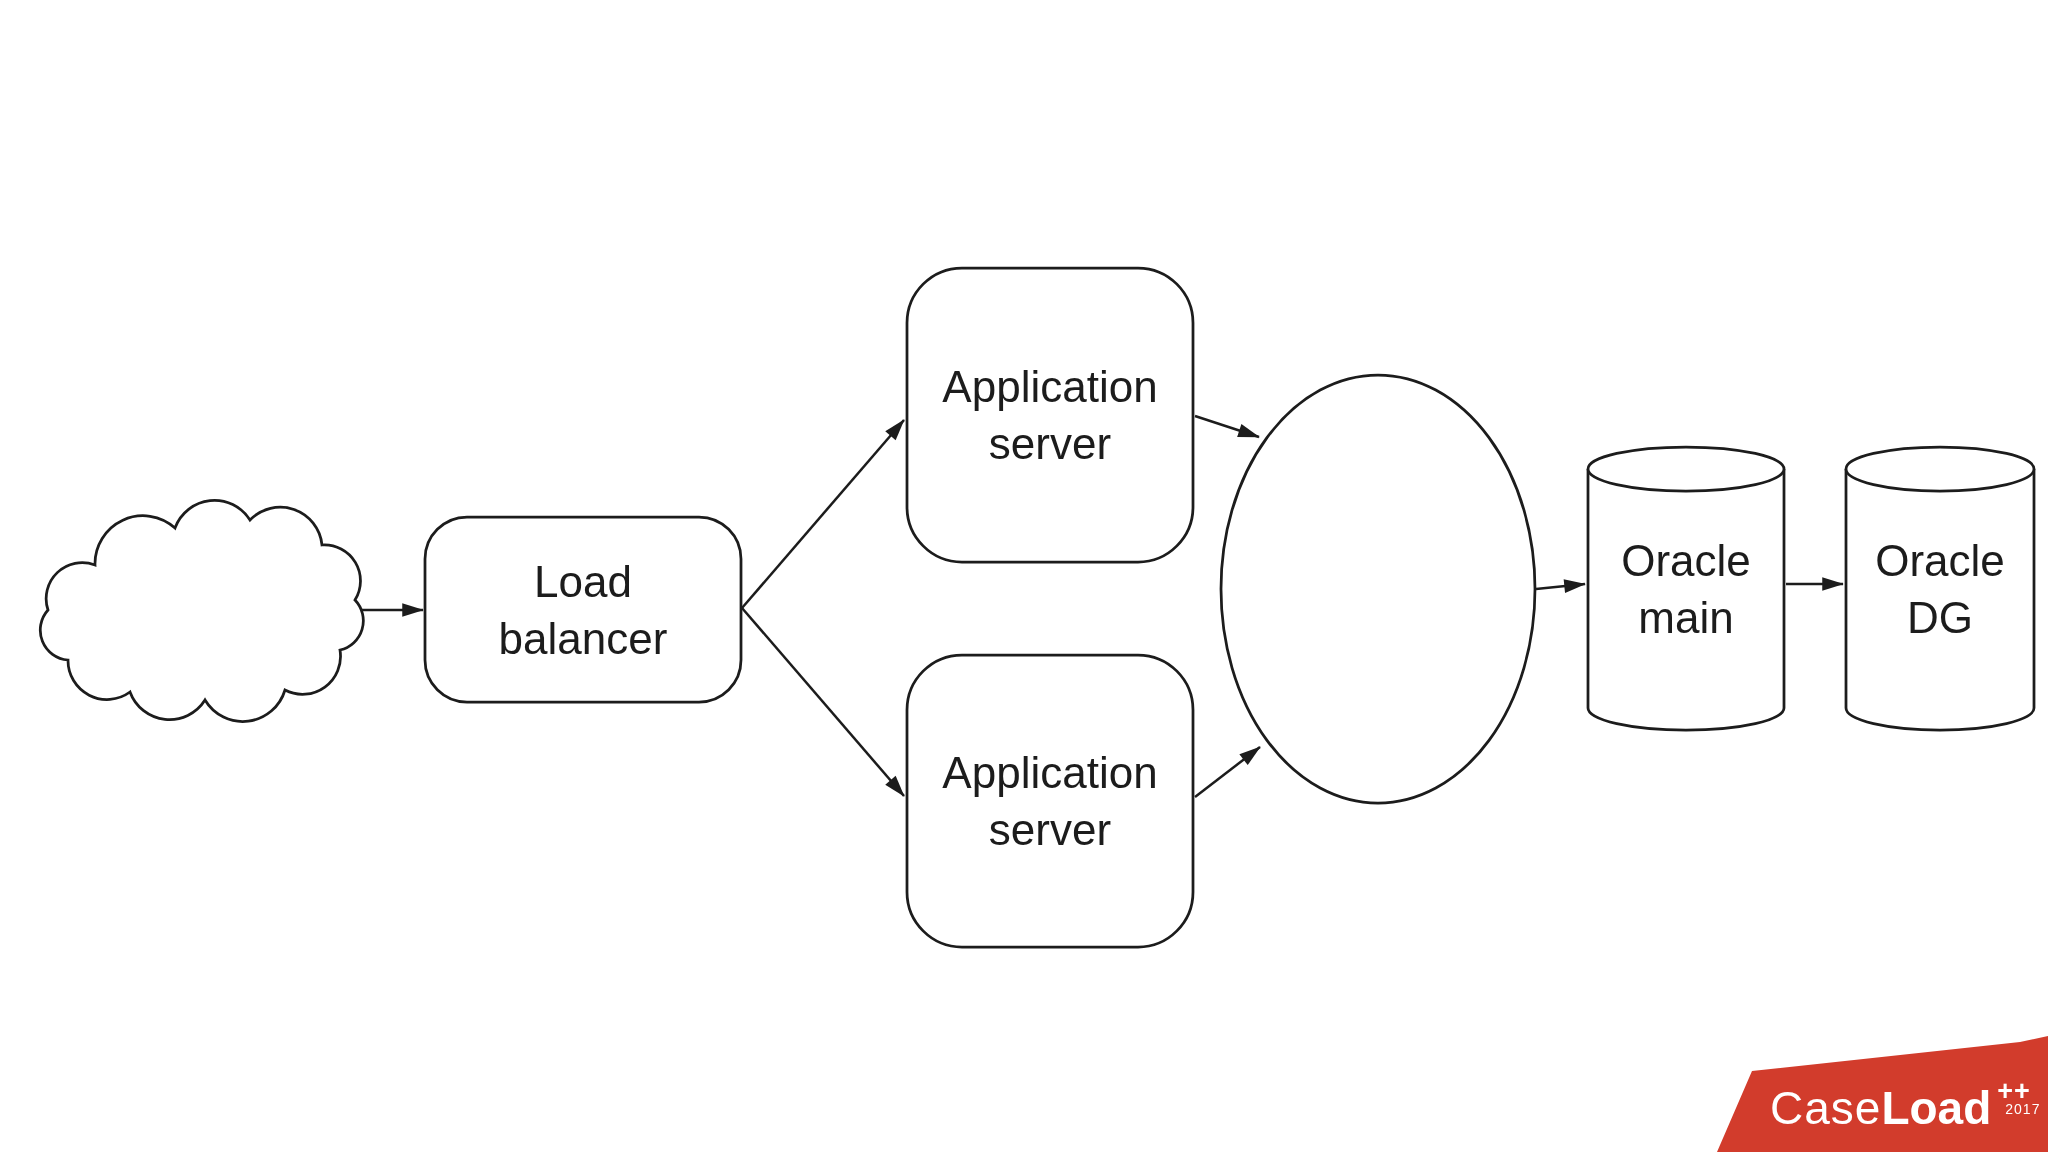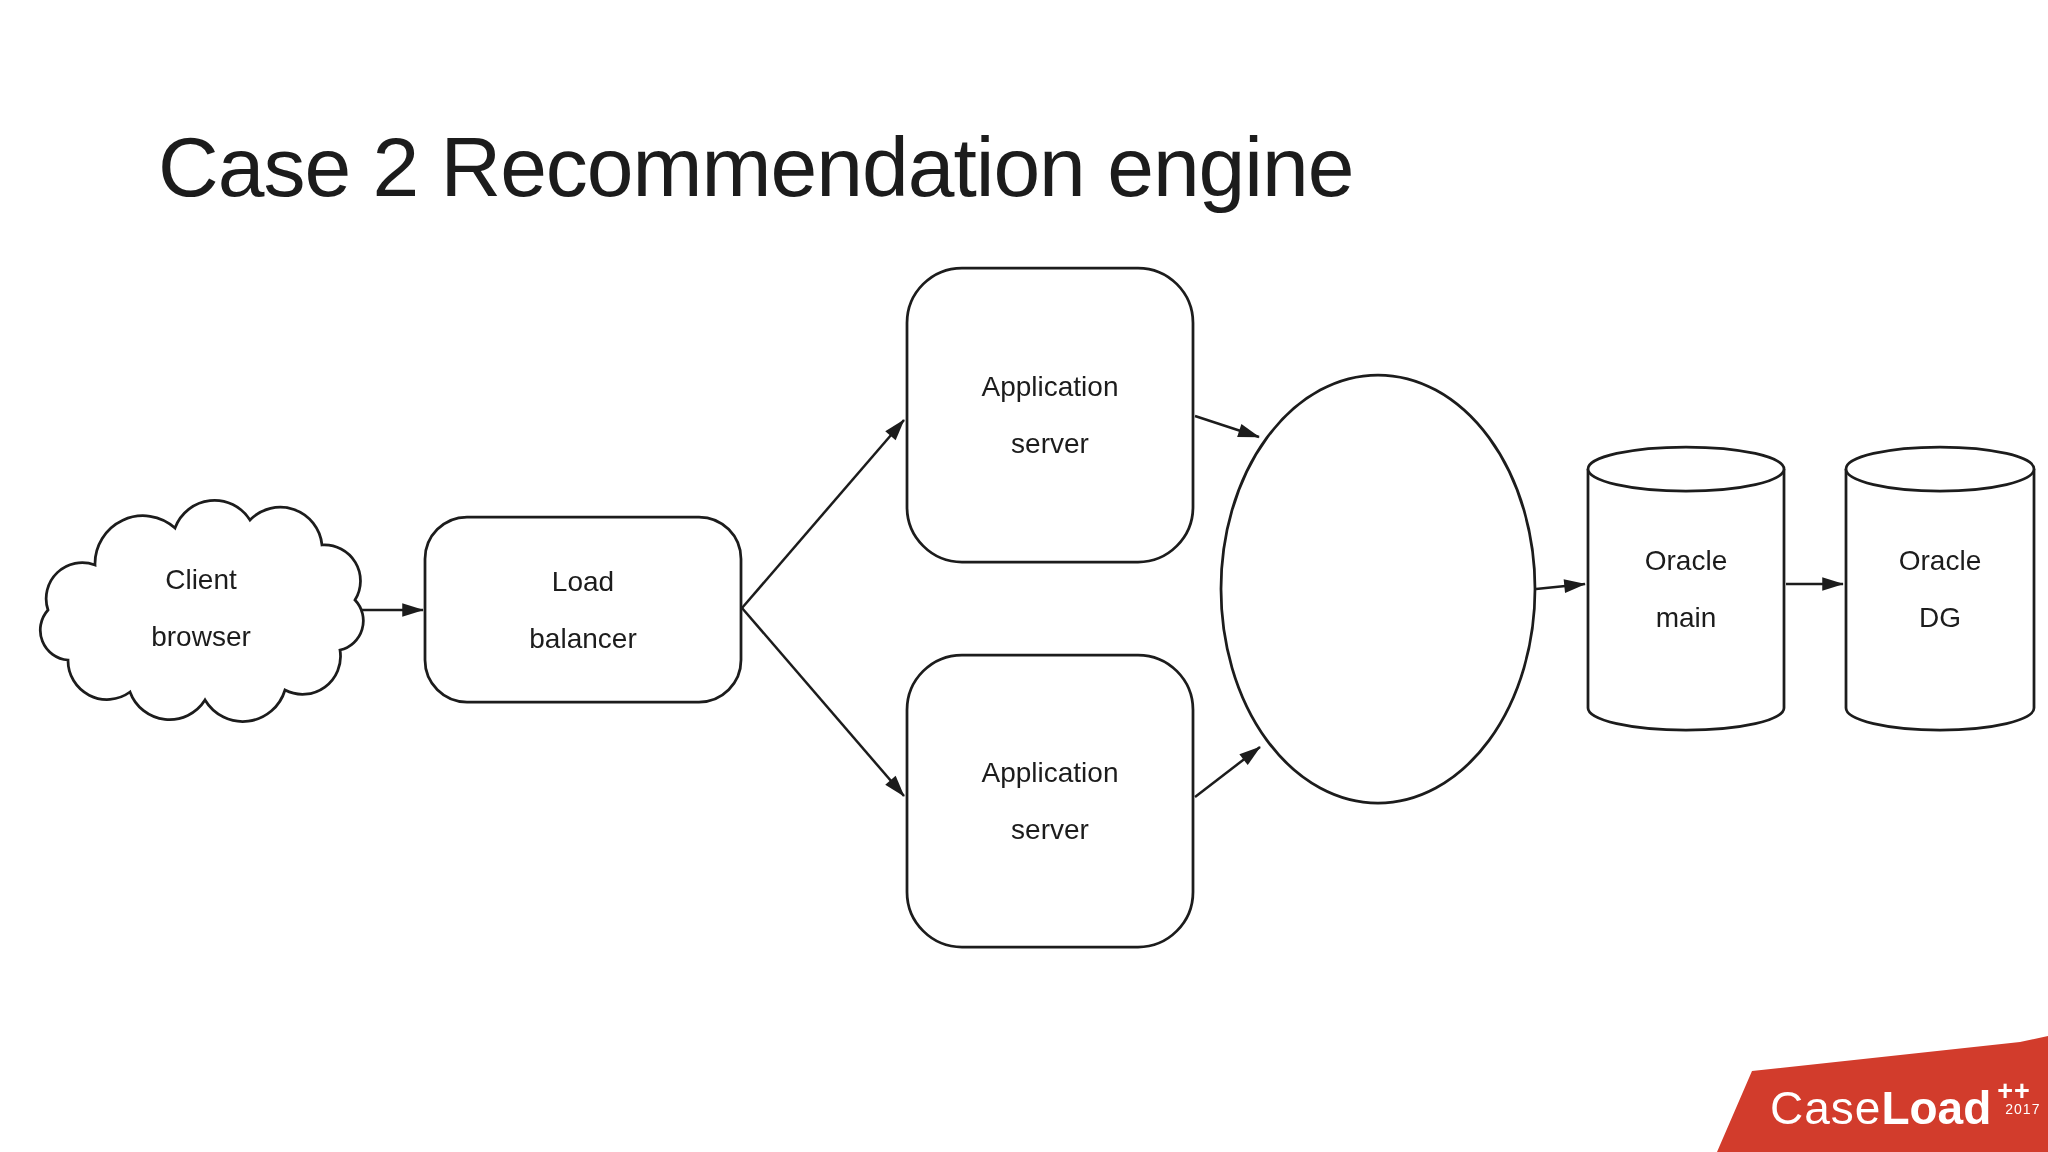--- a/index.html
+++ b/index.html
@@ -8,21 +8,21 @@
     font-family:"Liberation Sans", sans-serif; color:#1c1c1c;
   }
   .title{
     position:absolute; left:158px; top:125px;
     font-size:84px; font-weight:300; line-height:84px; letter-spacing:-1px;
     white-space:nowrap;
   }
   svg.diagram{ position:absolute; left:0; top:0; }
   .node-label{
     position:absolute; display:flex; align-items:center; justify-content:center;
-    text-align:center; font-size:28px; line-height:57px; white-space:pre-line;
+    text-align:center; font-size:44px; line-height:57px; white-space:pre-line;
   }
   .lbl-client{ left:40px;  top:508px; width:322px; height:199px; }
   .lbl-lb    { left:425px; top:517px; width:316px; height:185px; }
   .lbl-app1  { left:907px; top:268px; width:286px; height:294px; }
   .lbl-app2  { left:907px; top:655px; width:286px; height:292px; }
   .lbl-mem   { left:1221px;top:375px; width:314px; height:428px; }
   .lbl-main  { left:1588px;top:447px; width:196px; height:283px; }
   .lbl-dg    { left:1846px;top:447px; width:188px; height:283px; }
   .stats{
     position:absolute; left:126px; top:731px;
@@ -80,24 +80,21 @@
     <line x1="742" y1="608" x2="904" y2="420" stroke="#1c1c1c" stroke-width="2.5" marker-end="url(#arrowhead)"></line>
     <line x1="742" y1="608" x2="904" y2="796" stroke="#1c1c1c" stroke-width="2.5" marker-end="url(#arrowhead)"></line>
     <line x1="1195" y1="416" x2="1259" y2="437" stroke="#1c1c1c" stroke-width="2.5" marker-end="url(#arrowhead)"></line>
     <line x1="1195" y1="797" x2="1260" y2="747" stroke="#1c1c1c" stroke-width="2.5" marker-end="url(#arrowhead)"></line>
     <line x1="1536" y1="589" x2="1585" y2="584" stroke="#1c1c1c" stroke-width="2.5" marker-end="url(#arrowhead)"></line>
     <line x1="1786" y1="584" x2="1843" y2="584" stroke="#1c1c1c" stroke-width="2.5" marker-end="url(#arrowhead)"></line>
 
     <polygon points="1752,1071 2020,1042 2048,1036 2048,1152 1717,1152" fill="#D23C2C"></polygon>
   </svg>
 
-  <div class="title">Case 2 Recommendation engine</div>
 
-  <div class="node-label lbl-client">Client
-browser</div>
   <div class="node-label lbl-lb">Load
 balancer</div>
   <div class="node-label lbl-app1">Application
 server</div>
   <div class="node-label lbl-app2">Application
 server</div>
   <div class="node-label lbl-main">Oracle
 main</div>
   <div class="node-label lbl-dg">Oracle
 DG</div>

